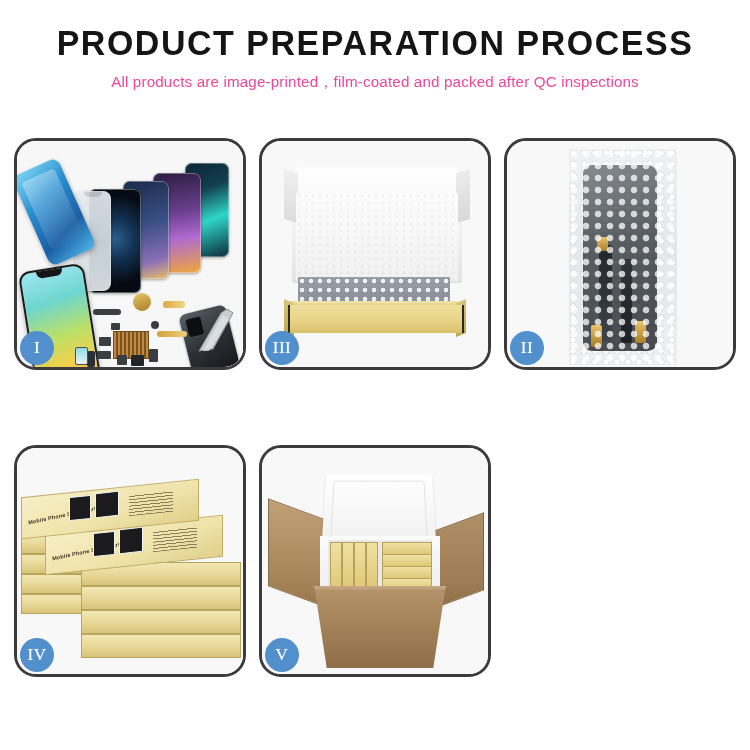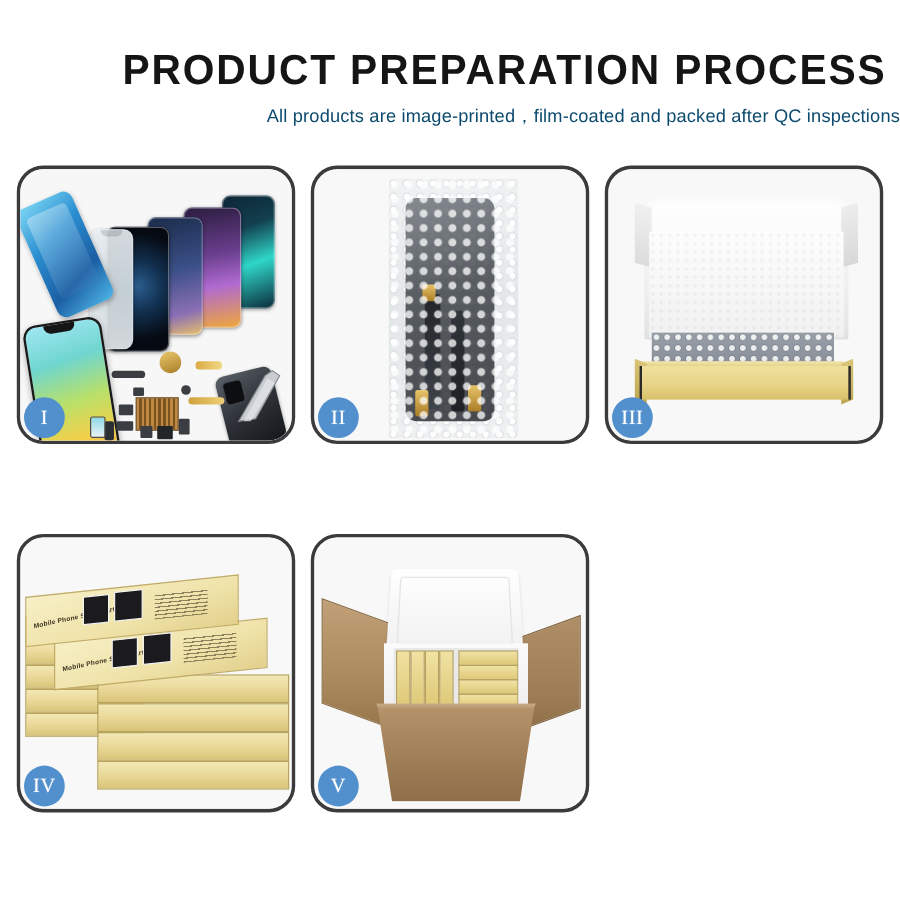--- a/index.html
+++ b/index.html
@@ -11,38 +11,38 @@
     width: 750px;
     height: 750px;
     font-family: "Liberation Sans", sans-serif;
     overflow: hidden;
     position: relative;
   }
 
   
   .header {
     width: 750px;
-    padding-top: 38px;
-    text-align: right;
+    padding-top: 22px;
+    text-align: center;
   }
   .title {
     font-family: "Liberation Sans", sans-serif;
     font-size: 35px;
     font-weight: 700;
     letter-spacing: 1.6px;
     color: #151515;
     line-height: 42px;
     white-space: nowrap;
     transform: scaleX(0.97);
   }
   .subtitle {
     font-family: "Liberation Sans", sans-serif;
     font-size: 15.2px;
     font-weight: 400;
-    color: #0c4a6e;
+    color: #ec4899;
     line-height: 22px;
     margin-top: 7px;
     letter-spacing: 0.15px;
     white-space: nowrap;
   }
 
   
   .grid {
     position: absolute;
     top: 138px;
@@ -427,44 +427,44 @@
       <svg class="tweezer" viewBox="0 0 46 54">
         <path d="M6 52 L28 14 L34 10 L40 14 L20 50 Z" fill="#c9ccd0" stroke="#8a8f95" stroke-width="1"></path>
         <path d="M10 52 L30 16 L36 20 L16 52 Z" fill="#e3e6e9" opacity=".7"></path>
       </svg>
     </div>
     <div class="badge">I</div>
   </div>
 
   <div class="panel">
     <div class="panel-inner">
+      <div class="box3-lid"></div>
+      <div class="box3-foam"></div>
+      <div class="box3-bubble"></div>
+      <div class="box3-rim"></div>
+      <div class="box3-sidel"></div>
+      <div class="box3-sider"></div>
+      <div class="box3-front"></div>
+    </div>
+    <div class="badge">III</div>
+  </div>
+
+  <div class="panel">
+    <div class="panel-inner">
       <div class="bubble-pack">
         <div class="flex-inner"></div>
         <div class="flex-cable"></div>
         <div class="flex-cable2"></div>
         <div class="conn-gold" style="left:22px;top:176px;"></div>
         <div class="conn-gold" style="left:66px;top:172px;"></div>
         <div class="conn-gold" style="left:28px;top:88px;height:14px;"></div>
         <div class="bubble-overlay"></div>
       </div>
     </div>
     <div class="badge">II</div>
-  </div>
-
-  <div class="panel">
-    <div class="panel-inner">
-      <div class="box3-lid"></div>
-      <div class="box3-foam"></div>
-      <div class="box3-bubble"></div>
-      <div class="box3-rim"></div>
-      <div class="box3-sidel"></div>
-      <div class="box3-sider"></div>
-      <div class="box3-front"></div>
-    </div>
-    <div class="badge">III</div>
   </div>
 
   <div class="panel">
     <div class="panel-inner">
       <div class="stack">
 
         <div class="sbox" style="left:2px;top:48px;width:96px;height:18px;"></div>
         <div class="sbox" style="left:2px;top:68px;width:96px;height:18px;"></div>
         <div class="sbox" style="left:2px;top:88px;width:96px;height:18px;"></div>
         <div class="sbox" style="left:2px;top:108px;width:96px;height:18px;"></div>

